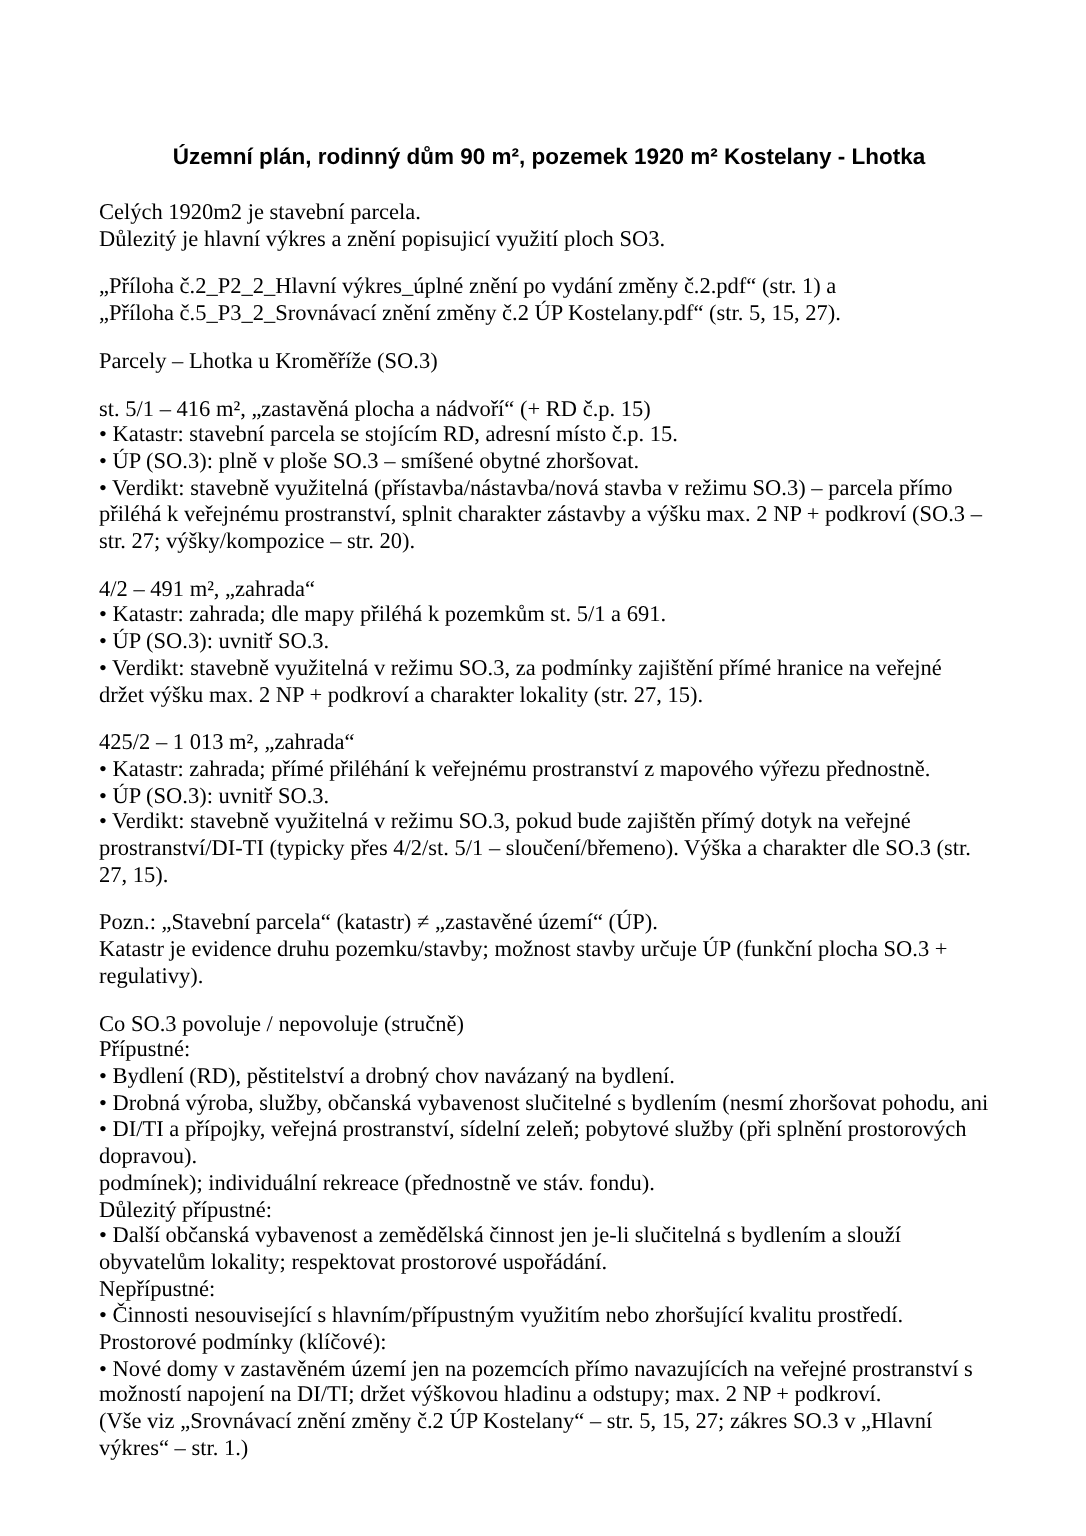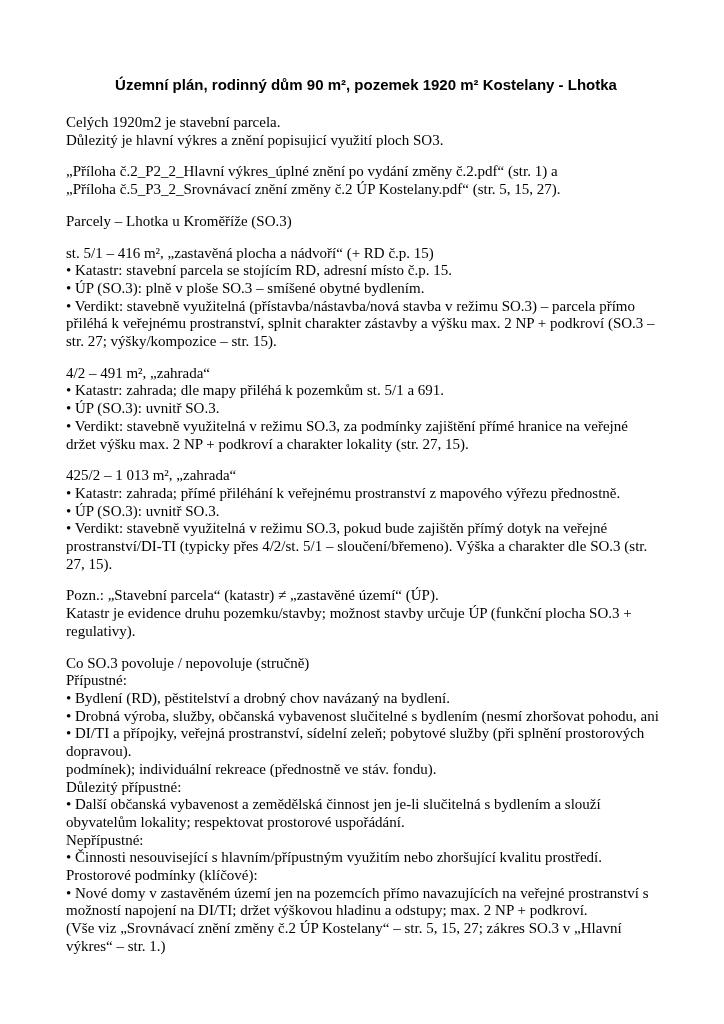--- a/index.html
+++ b/index.html
@@ -6,21 +6,21 @@
     margin: 0;
     padding: 0;
     background: #ffffff;
   }
   .page {
     position: relative;
     box-sizing: border-box;
     width: 724px;
     height: 1024px;
     background: #ffffff;
-    padding: 76px 58px 0 66px;
+    padding: 96px 58px 0 66px;
     color: #000000;
     font-family: "Liberation Serif", "DejaVu Serif", serif;
     font-size: 15px;
     line-height: 17.7px;
     overflow: hidden;
   }
   .title {
     font-family: "Liberation Sans", "DejaVu Sans", sans-serif;
     font-weight: bold;
     font-size: 15px;
@@ -50,24 +50,24 @@
       <div class="para">
         <div class="line">„Příloha č.2_P2_2_Hlavní výkres_úplné znění po vydání změny č.2.pdf“ (str. 1) a</div>
         <div class="line">„Příloha č.5_P3_2_Srovnávací znění změny č.2 ÚP Kostelany.pdf“ (str. 5, 15, 27).</div>
       </div>
       <div class="para">
         <div class="line">Parcely – Lhotka u Kroměříže (SO.3)</div>
       </div>
       <div class="para">
         <div class="line">st. 5/1 – 416 m², „zastavěná plocha a nádvoří“ (+ RD č.p. 15)</div>
         <div class="line">• Katastr: stavební parcela se stojícím RD, adresní místo č.p. 15.</div>
-        <div class="line">• ÚP (SO.3): plně v ploše SO.3 – smíšené obytné bydlením.</div>
+        <div class="line">• ÚP (SO.3): plně v ploše SO.3 – smíšené obytné zhoršovat.</div>
         <div class="line">• Verdikt: stavebně využitelná (přístavba/nástavba/nová stavba v režimu SO.3) – parcela přímo</div>
         <div class="line">přiléhá k veřejnému prostranství, splnit charakter zástavby a výšku max. 2 NP + podkroví (SO.3 –</div>
-        <div class="line">str. 27; výšky/kompozice – str. 15).</div>
+        <div class="line">str. 27; výšky/kompozice – str. 20).</div>
       </div>
       <div class="para">
         <div class="line">4/2 – 491 m², „zahrada“</div>
         <div class="line">• Katastr: zahrada; dle mapy přiléhá k pozemkům st. 5/1 a 691.</div>
         <div class="line">• ÚP (SO.3): uvnitř SO.3.</div>
         <div class="line">• Verdikt: stavebně využitelná v režimu SO.3, za podmínky zajištění přímé hranice na veřejné</div>
         <div class="line">držet výšku max. 2 NP + podkroví a charakter lokality (str. 27, 15).</div>
       </div>
       <div class="para">
         <div class="line">425/2 – 1 013 m², „zahrada“</div>

